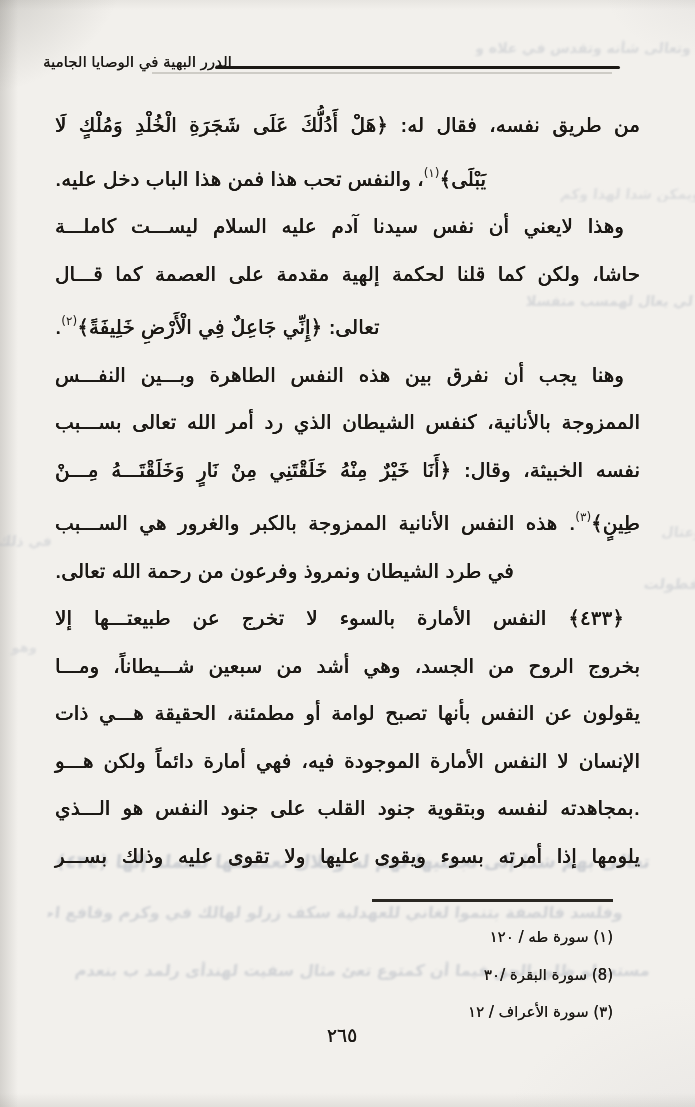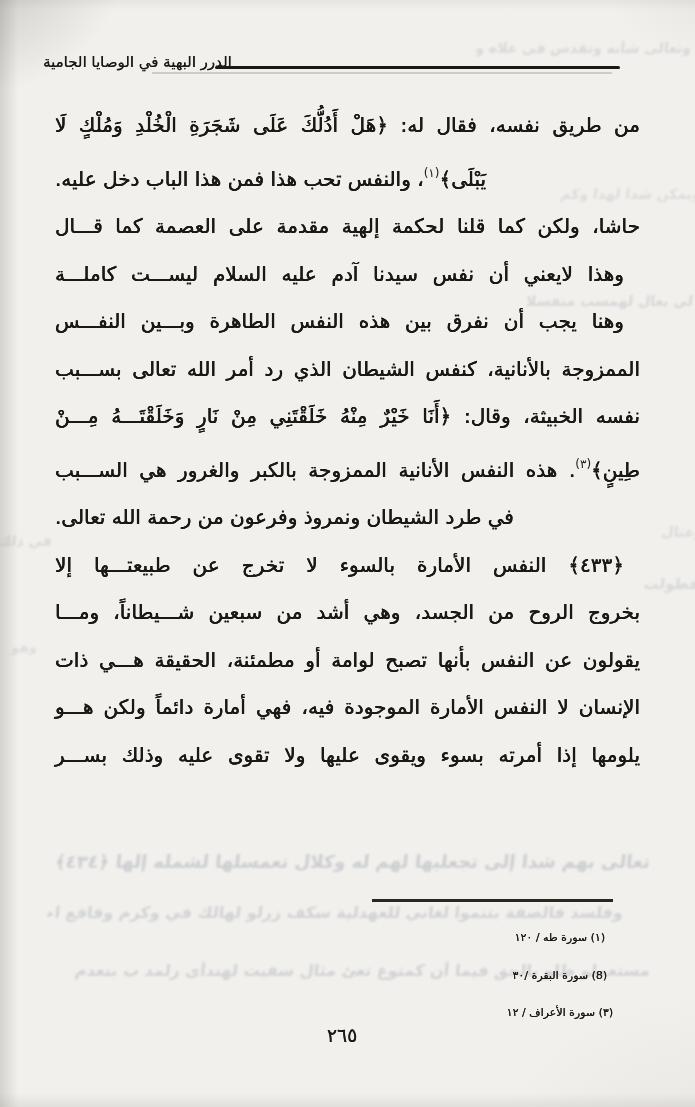--- a/index.html
+++ b/index.html
@@ -45,22 +45,22 @@
   .line.just{text-align:justify;text-align-last:justify;}
   .line.indent{padding-right:16px;}
   .sup{font-size:12px;vertical-align:9px;text-shadow:none;}
   
   .fn-rule{
     position:absolute;top:899px;right:82px;width:241px;height:2.5px;
     background:#2a2722;
   }
   .footnotes{
     position:absolute;top:919px;right:82px;
-    direction:rtl;text-align:center;
-    font-size:11px;line-height:37.5px;
+    direction:rtl;text-align:right;
+    font-size:15px;line-height:37.5px;
     text-shadow:.2px 0 0 currentColor;
   }
   
   .page-number{
     position:absolute;top:1024px;left:292px;width:100px;
     text-align:center;font-size:19px;
     text-shadow:.2px 0 0 currentColor;
   }
   
   .bleed{
@@ -91,31 +91,33 @@
       <div class="bleed" style="top: 961px; left: 50px; width: 600px; font-size: 16px; opacity: 0.38;">مستعملو ظلو بالحق فيما أن كمتوع تعئ مثال سفيت لهندأى رلمد ب بنعدم</div>
     </div>
 
   <div class="hdr-title">الدرر البهية في الوصايا الجامية</div>
   <div class="hdr-rule"></div>
   <div class="hdr-rule-echo"></div>
 
   <div class="body-text" id="body-text">
       <div class="line just"><span>من طريق نفسه، فقال له: ﴿هَلْ أَدُلُّكَ عَلَى شَجَرَةِ الْخُلْدِ وَمُلْكٍ لَا</span></div>
       <div class="line"><span>يَبْلَى﴾</span><span class="sup">(١)</span><span>، والنفس تحب هذا فمن هذا الباب دخل عليه.</span></div>
+      <div class="line just indent"><span>وهذا لايعني أن نفس سيدنا آدم عليه السلام ليســـت كاملـــة</span></div>
       <div class="line just"><span>حاشا، ولكن كما قلنا لحكمة إلهية مقدمة على العصمة كما قـــال</span></div>
-      <div class="line just indent"><span>وهذا لايعني أن نفس سيدنا آدم عليه السلام ليســـت كاملـــة</span></div>
+      <div class="line"><span>تعالى: ﴿إِنِّي جَاعِلٌ فِي الْأَرْضِ خَلِيفَةً﴾</span><span class="sup">(٢)</span><span>.</span></div>
       <div class="line just indent"><span>وهنا يجب أن نفرق بين هذه النفس الطاهرة وبـــين النفـــس</span></div>
       <div class="line just"><span>الممزوجة بالأنانية، كنفس الشيطان الذي رد أمر الله تعالى بســـبب</span></div>
       <div class="line just"><span>نفسه الخبيثة، وقال: ﴿أَنَا خَيْرٌ مِنْهُ خَلَقْتَنِي مِنْ نَارٍ وَخَلَقْتَـــهُ مِـــنْ</span></div>
       <div class="line just"><span>طِينٍ﴾</span><span class="sup">(٣)</span><span>. هذه النفس الأنانية الممزوجة بالكبر والغرور هي الســـبب</span></div>
       <div class="line"><span>في طرد الشيطان ونمروذ وفرعون من رحمة الله تعالى.</span></div>
       <div class="line just indent"><span>﴿٤٣٣﴾ النفس الأمارة بالسوء لا تخرج عن طبيعتـــها إلا</span></div>
       <div class="line just"><span>بخروج الروح من الجسد، وهي أشد من سبعين شـــيطاناً، ومـــا</span></div>
       <div class="line just"><span>يقولون عن النفس بأنها تصبح لوامة أو مطمئنة، الحقيقة هـــي ذات</span></div>
       <div class="line just"><span>الإنسان لا النفس الأمارة الموجودة فيه، فهي أمارة دائماً ولكن هـــو</span></div>
+      <div class="line just"><span>.بمجاهدته لنفسه وبتقوية جنود القلب على جنود النفس هو الـــذي</span></div>
       <div class="line just"><span>يلومها إذا أمرته بسوء ويقوى عليها ولا تقوى عليه وذلك بســـر</span></div>
     </div>
 
   <div class="fn-rule"></div>
   <div class="footnotes" id="footnotes">
       <div>(١) سورة طه / ١٢٠</div>
       <div>(8) سورة البقرة /٣٠</div>
       <div>(٣) سورة الأعراف / ١٢</div>
     </div>
 

